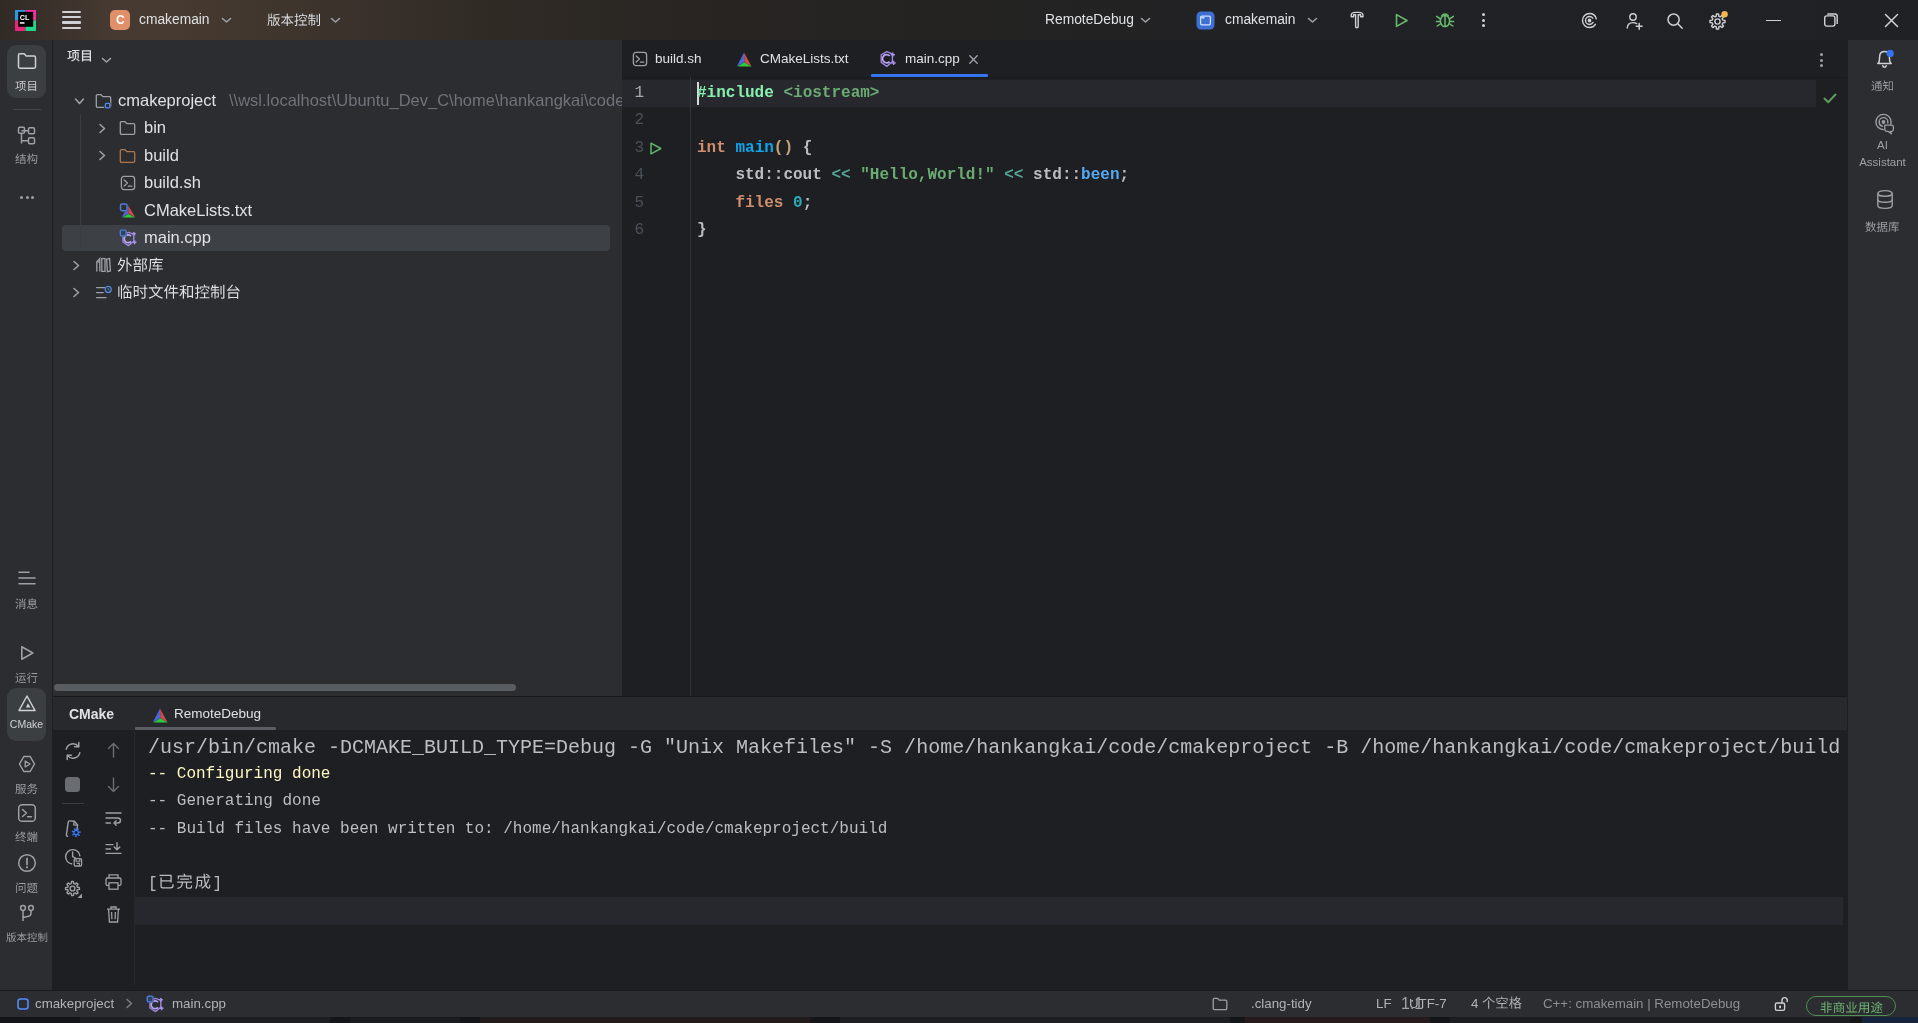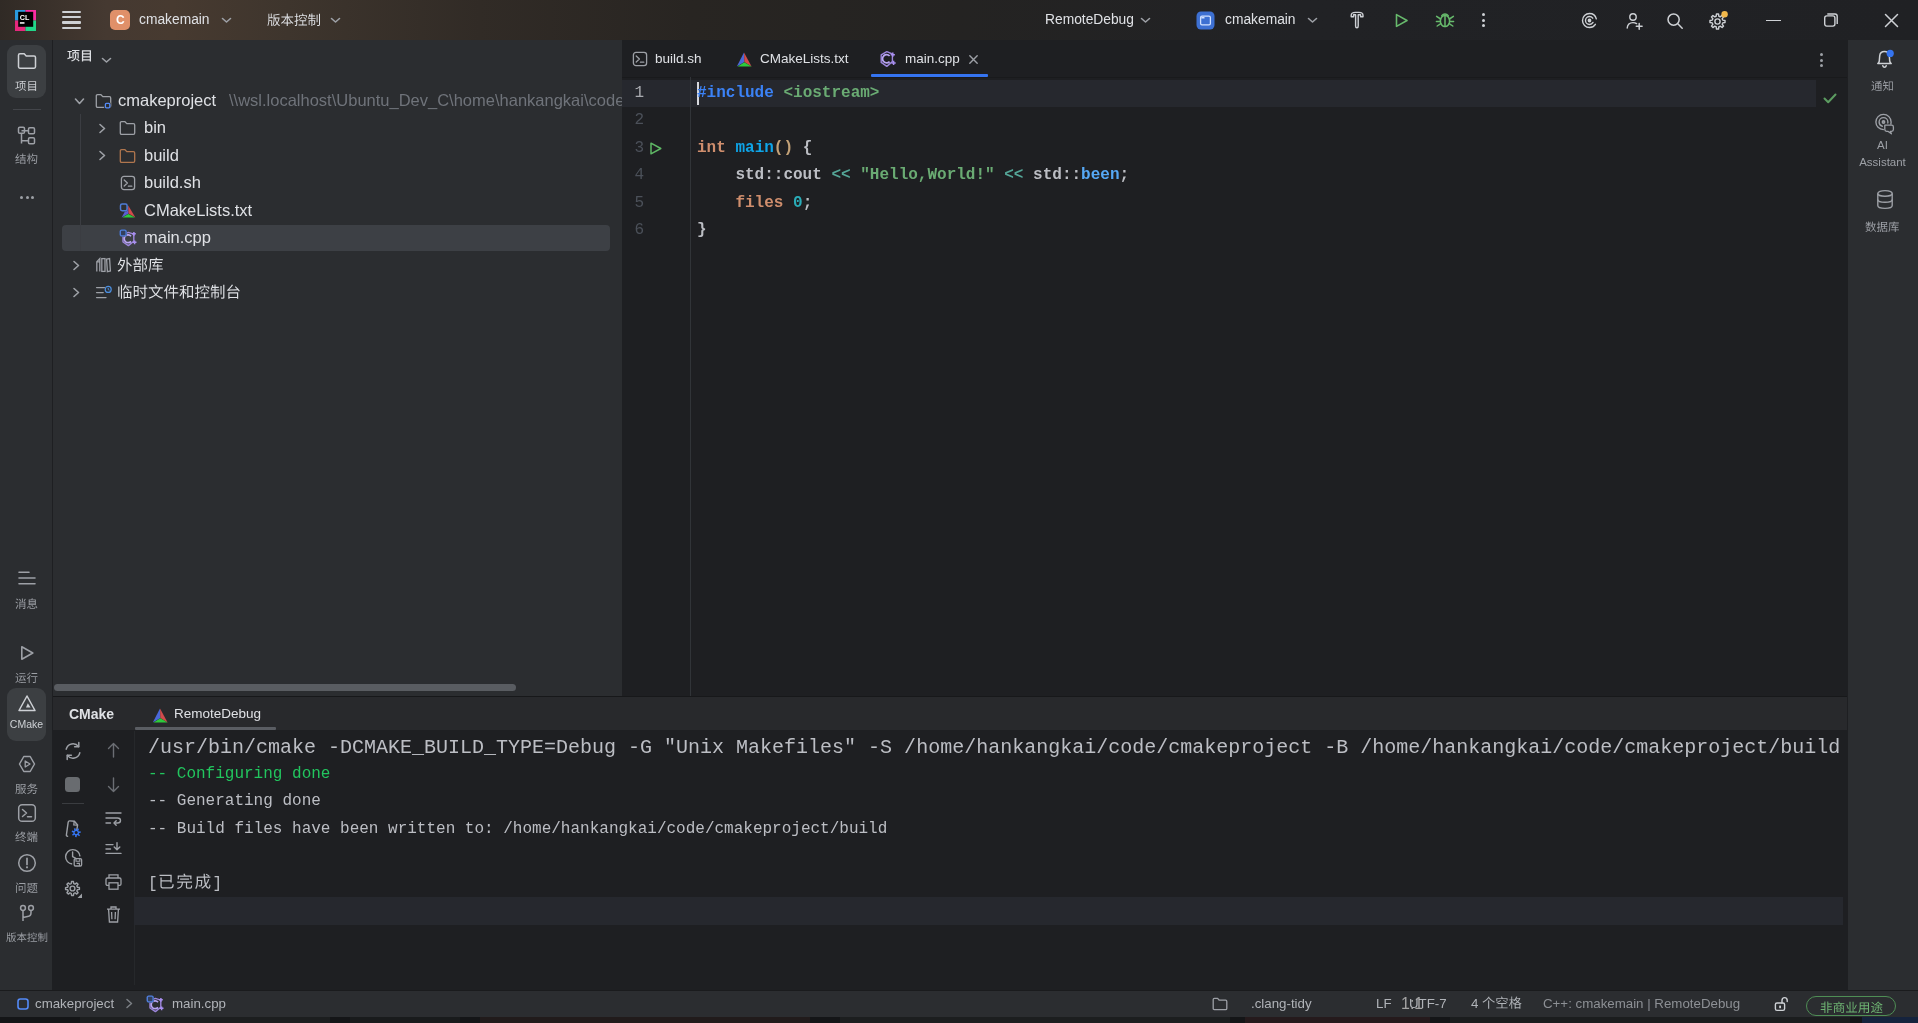--- a/index.html
+++ b/index.html
@@ -306,21 +306,21 @@
 <div class="t" style="left:604px;top:80.0px;width:40px;text-align:right;height:27.4px;line-height:27.4px;font-family:'Liberation Mono',monospace;font-size:16px;letter-spacing:0px;color:#a9abb0">1</div>
 <div class="t" style="left:604px;top:107.4px;width:40px;text-align:right;height:27.4px;line-height:27.4px;font-family:'Liberation Mono',monospace;font-size:16px;letter-spacing:0px;color:#4b5059">2</div>
 <div class="t" style="left:604px;top:134.8px;width:40px;text-align:right;height:27.4px;line-height:27.4px;font-family:'Liberation Mono',monospace;font-size:16px;letter-spacing:0px;color:#4b5059">3</div>
 <div class="t" style="left:604px;top:162.2px;width:40px;text-align:right;height:27.4px;line-height:27.4px;font-family:'Liberation Mono',monospace;font-size:16px;letter-spacing:0px;color:#4b5059">4</div>
 <div class="t" style="left:604px;top:189.6px;width:40px;text-align:right;height:27.4px;line-height:27.4px;font-family:'Liberation Mono',monospace;font-size:16px;letter-spacing:0px;color:#4b5059">5</div>
 <div class="t" style="left:604px;top:217.0px;width:40px;text-align:right;height:27.4px;line-height:27.4px;font-family:'Liberation Mono',monospace;font-size:16px;letter-spacing:0px;color:#4b5059">6</div>
 <svg class="ic" style="left:648px;top:141px" width="15" height="15" viewBox="0 0 15 15">
  <path d="M3 2.2 L12.8 7.5 L3 12.8 Z" fill="none" stroke="#5fb865" stroke-width="1.5" stroke-linejoin="round"></path>
   </svg>
 <div class="a" style="left:690px;top:77px;width:1px;height:619px;background:#313438"></div>
-<div class="t" style="left:697px;top:80.0px;height:27.4px;line-height:27.4px;font-family:'Liberation Mono',monospace;font-size:16px;letter-spacing:0px;font-weight:bold;color:#bcbec4"><span style="color:#3b82f6">#include</span> <span style="color:#6aab73">&lt;iostream&gt;</span></div>
+<div class="t" style="left:697px;top:80.0px;height:27.4px;line-height:27.4px;font-family:'Liberation Mono',monospace;font-size:16px;letter-spacing:0px;font-weight:bold;color:#bcbec4"><span style="color:#86efac">#include</span> <span style="color:#6aab73">&lt;iostream&gt;</span></div>
 <div class="t" style="left:697px;top:134.8px;height:27.4px;line-height:27.4px;font-family:'Liberation Mono',monospace;font-size:16px;letter-spacing:0px;font-weight:bold;color:#bcbec4"><span style="color:#cf8e6d">int</span> <span style="color:#0ea5e9">main</span><span style="color:#c2a177">()</span> {</div>
 <div class="t" style="left:697px;top:162.2px;height:27.4px;line-height:27.4px;font-family:'Liberation Mono',monospace;font-size:16px;letter-spacing:0px;font-weight:bold;color:#bcbec4">    std::cout <span style="color:#54a597">&lt;&lt;</span> <span style="color:#6aab73">"Hello,World!"</span> <span style="color:#54a597">&lt;&lt;</span> std::<span style="color:#56a8f5">been</span>;</div>
 <div class="t" style="left:697px;top:189.6px;height:27.4px;line-height:27.4px;font-family:'Liberation Mono',monospace;font-size:16px;letter-spacing:0px;font-weight:bold;color:#bcbec4">    <span style="color:#cf8e6d">files</span> <span style="color:#2aacb8">0</span>;</div>
 <div class="t" style="left:697px;top:217.0px;height:27.4px;line-height:27.4px;font-family:'Liberation Mono',monospace;font-size:16px;letter-spacing:0px;font-weight:bold;color:#bcbec4">}</div>
 <svg class="ic" style="left:1874px;top:49px" width="21" height="21" viewBox="0 0 21 21">
  <path d="M10.5 2.6 Q14.9 2.6 15.3 7 L15.7 11.8 Q15.9 13.6 17.2 14.6 L3.8 14.6 Q5.1 13.6 5.3 11.8 L5.7 7 Q6.1 2.6 10.5 2.6 Z" fill="none" stroke="#ced1d5" stroke-width="1.5" stroke-linejoin="round"></path>
  <path d="M8.8 16.8 Q9.2 18.2 10.5 18.2 Q11.8 18.2 12.2 16.8" fill="none" stroke="#ced1d5" stroke-width="1.5" stroke-linecap="round"></path>
  <circle cx="16.2" cy="4.4" r="3.6" fill="#3574f0"></circle>
   </svg>
 <div class="a" style="left:1847px;top:76px;width:71px;text-align:center"><svg class="cj" style="vertical-align:-1.7px" width="23.0" height="11.8" viewBox="0 -10.1 23.0 11.8">
@@ -405,21 +405,21 @@
  <rect x="5" y="9.8" width="9" height="6.4" fill="#1e1f22"></rect>
     </g>
   </svg>
 <svg class="ic" style="left:105px;top:905px" width="17" height="19" viewBox="0 0 17 19">
  <g fill="none" stroke="#9da0a6" stroke-width="1.3">
  <path d="M2 4.2 L15 4.2 M6 4 L6 2 L11 2 L11 4 M3.6 4.4 L4.4 17 L12.6 17 L13.4 4.4"></path>
  <path d="M6.6 7 L6.9 14.2 M10.4 7 L10.1 14.2"></path>
     </g>
   </svg>
 <div class="t" style="left:148px;top:733.5px;height:27.4px;line-height:27.4px;font-family:'Liberation Mono',monospace;font-size:20px;letter-spacing:0px;color:#bcbec4">/usr/bin/cmake -DCMAKE_BUILD_TYPE=Debug -G "Unix Makefiles" -S /home/hankangkai/code/cmakeproject -B /home/hankangkai/code/cmakeproject/build</div>
-<div class="t" style="left:148px;top:760.9px;height:27.4px;line-height:27.4px;font-family:'Liberation Mono',monospace;font-size:16px;letter-spacing:0px;color:#22c55e">-- Configuring done</div>
+<div class="t" style="left:148px;top:760.9px;height:27.4px;line-height:27.4px;font-family:'Liberation Mono',monospace;font-size:16px;letter-spacing:0px;color:#fef9c3">-- Configuring done</div>
 <div class="t" style="left:148px;top:788.3px;height:27.4px;line-height:27.4px;font-family:'Liberation Mono',monospace;font-size:16px;letter-spacing:0px;color:#bcbec4">-- Generating done</div>
 <div class="t" style="left:148px;top:815.7px;height:27.4px;line-height:27.4px;font-family:'Liberation Mono',monospace;font-size:16px;letter-spacing:0px;color:#bcbec4">-- Build files have been written to: /home/hankangkai/code/cmakeproject/build</div>
 <div class="t" style="left:148px;top:870.5px;height:27.4px;line-height:27.4px;font-family:'Liberation Mono',monospace;font-size:16px;letter-spacing:0px;color:#bcbec4">[<svg class="cj" style="vertical-align:-2.5px" width="54.9" height="17.1" viewBox="0 -14.6 54.9 17.1">
       <path d="M1.5 -12.9V-11.7H12.4V-7.3H3.7V-10.0H2.4V-1.7C2.4 0.4 3.3 0.9 6.0 0.9C6.6 0.9 11.5 0.9 12.2 0.9C14.9 0.9 15.5 -0.0 15.8 -3.1C15.4 -3.2 14.9 -3.4 14.5 -3.6C14.3 -0.9 14.0 -0.4 12.2 -0.4C11.1 -0.4 6.8 -0.4 5.9 -0.4C4.1 -0.4 3.7 -0.6 3.7 -1.7V-6.1H12.4V-5.2H13.7V-12.9Z M22.1 -9.1V-7.9H31.1V-9.1ZM19.2 -6.0V-4.8H23.7C23.5 -1.9 22.8 -0.4 19.0 0.3C19.3 0.6 19.6 1.0 19.7 1.3C23.8 0.5 24.7 -1.3 25.0 -4.8H27.9V-0.6C27.9 0.7 28.3 1.1 29.8 1.1C30.1 1.1 32.0 1.1 32.4 1.1C33.7 1.1 34.0 0.5 34.2 -1.8C33.9 -1.9 33.3 -2.1 33.0 -2.3C33.0 -0.4 32.9 -0.1 32.3 -0.1C31.8 -0.1 30.3 -0.1 29.9 -0.1C29.3 -0.1 29.1 -0.2 29.1 -0.6V-4.8H34.0V-6.0ZM25.3 -13.7C25.6 -13.2 25.9 -12.6 26.1 -12.0H19.7V-8.3H20.9V-10.8H32.2V-8.3H33.5V-12.0H27.6C27.4 -12.6 26.9 -13.5 26.5 -14.1Z M45.6 -13.9C45.6 -13.0 45.7 -12.0 45.7 -11.1H38.7V-6.5C38.7 -4.3 38.6 -1.4 37.2 0.6C37.5 0.8 38.0 1.2 38.2 1.4C39.8 -0.7 40.0 -4.1 40.0 -6.4V-6.6H43.1C43.0 -3.7 42.9 -2.6 42.7 -2.4C42.6 -2.2 42.4 -2.2 42.2 -2.2C41.9 -2.2 41.2 -2.2 40.4 -2.3C40.6 -2.0 40.7 -1.5 40.8 -1.1C41.6 -1.1 42.3 -1.1 42.8 -1.1C43.2 -1.2 43.5 -1.3 43.8 -1.6C44.1 -2.0 44.2 -3.5 44.3 -7.2C44.3 -7.4 44.3 -7.7 44.3 -7.7H40.0V-9.9H45.8C46.0 -7.2 46.4 -4.8 47.0 -2.9C45.9 -1.6 44.7 -0.6 43.2 0.2C43.4 0.5 43.9 1.0 44.1 1.2C45.4 0.5 46.5 -0.4 47.5 -1.5C48.3 0.2 49.3 1.2 50.6 1.2C51.8 1.2 52.3 0.4 52.5 -2.5C52.2 -2.6 51.7 -2.9 51.4 -3.1C51.3 -0.9 51.1 -0.1 50.7 -0.1C49.8 -0.1 49.1 -1.0 48.5 -2.6C49.7 -4.2 50.7 -6.1 51.4 -8.3L50.1 -8.6C49.6 -6.9 48.9 -5.4 48.0 -4.1C47.6 -5.7 47.2 -7.7 47.1 -9.9H52.4V-11.1H47.0C46.9 -12.0 46.9 -13.0 46.9 -13.9ZM47.7 -13.1C48.8 -12.6 50.1 -11.7 50.7 -11.1L51.5 -12.0C50.8 -12.5 49.5 -13.4 48.5 -13.9Z" fill="#bcbec4"></path>
     </svg>]</div>
 <div class="a" style="left:134px;top:897px;width:1709px;height:28px;background:#26282e"></div>
 <div class="a" style="left:0;top:990px;width:1918px;height:27px;background:#2b2d30;border-top:1px solid #1a1b1d"></div>
 <svg class="ic" style="left:17px;top:998px" width="12" height="12" viewBox="0 0 12 12">
  <rect x="1" y="1" width="10" height="10" rx="2.4" fill="none" stroke="#548af7" stroke-width="1.6"></rect>
   </svg>

